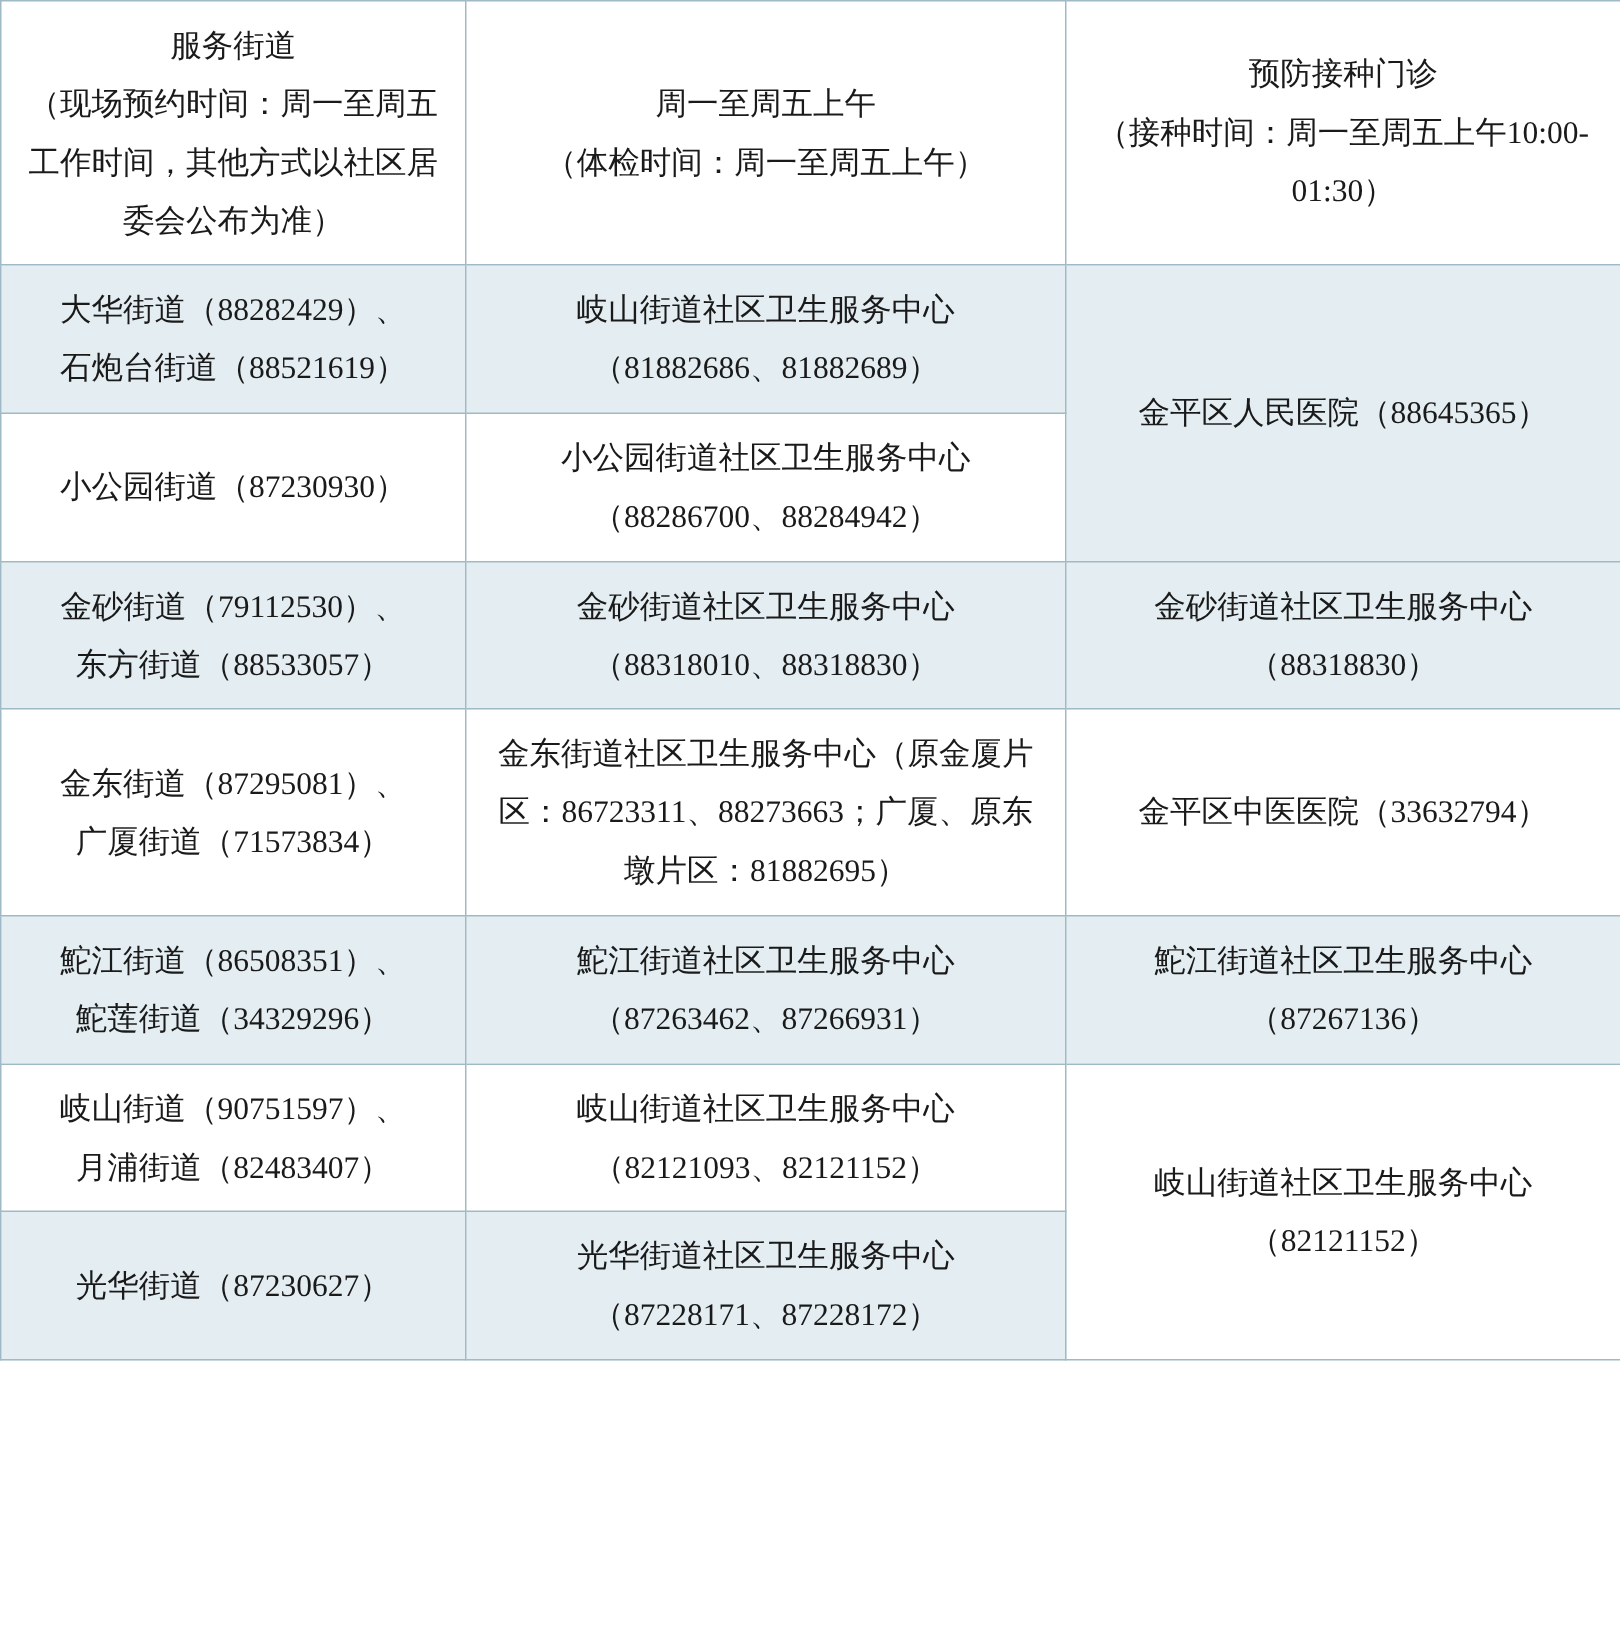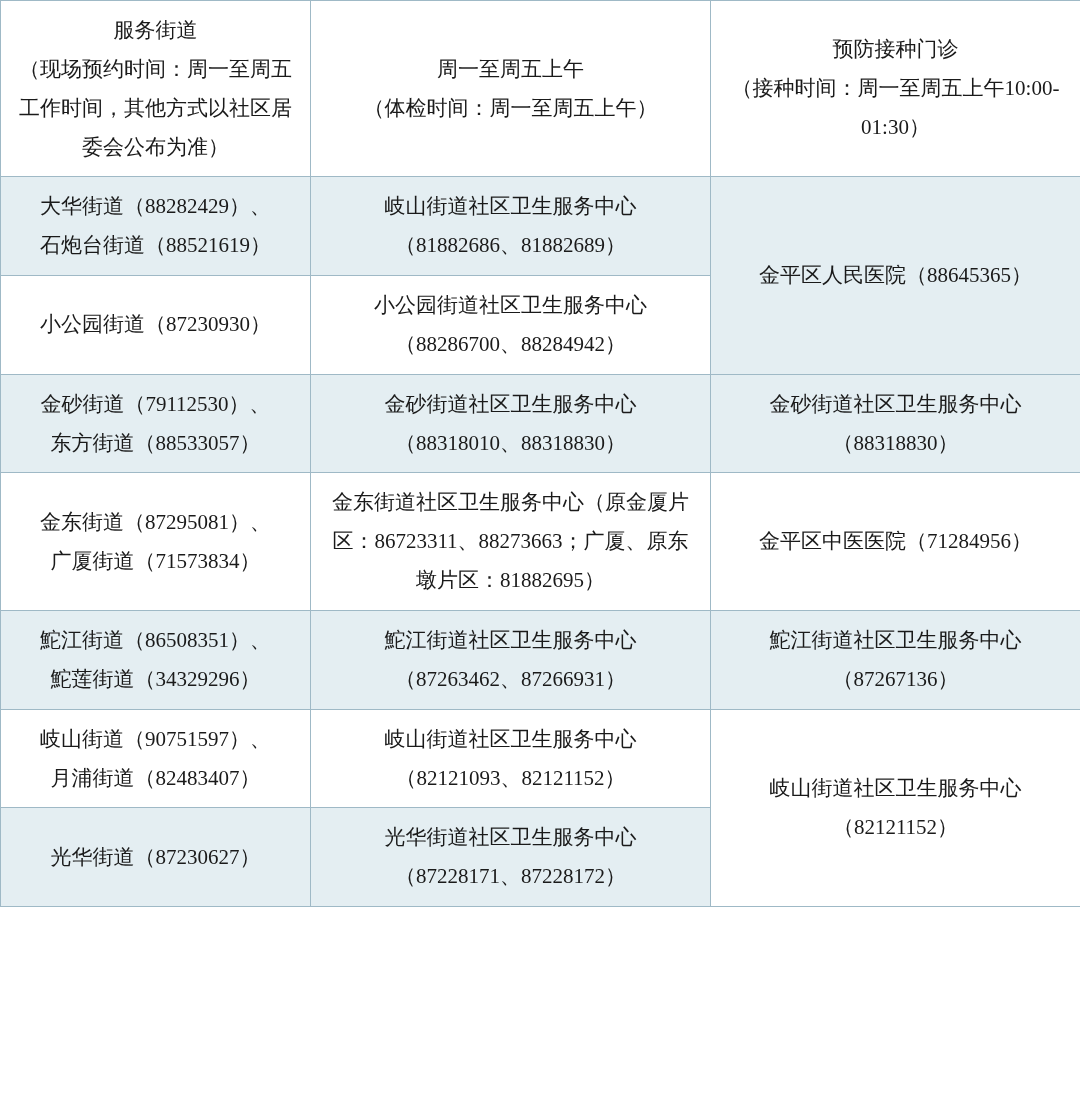--- a/index.html
+++ b/index.html
@@ -124,21 +124,21 @@
       </tr>
       <tr>
         <td class="plain col1">
           <span class="line">金东街道（87295081）、</span>
           <span class="line">广厦街道（71573834）</span>
         </td>
         <td class="plain col2">
           <span class="line wrap">金东街道社区卫生服务中心（原金厦片区：86723311、88273663；广厦、原东墩片区：81882695）</span>
         </td>
         <td class="plain col3">
-          <span class="line">金平区中医医院（71284956）</span>
+          <span class="line">金平区中医医院（33632794）</span>
         </td>
       </tr>
       <tr>
         <td class="shade col1">
           <span class="line">鮀江街道（86508351）、</span>
           <span class="line">鮀莲街道（34329296）</span>
         </td>
         <td class="shade col2">
           <span class="line">鮀江街道社区卫生服务中心</span>
           <span class="line">（87263462、87266931）</span>

